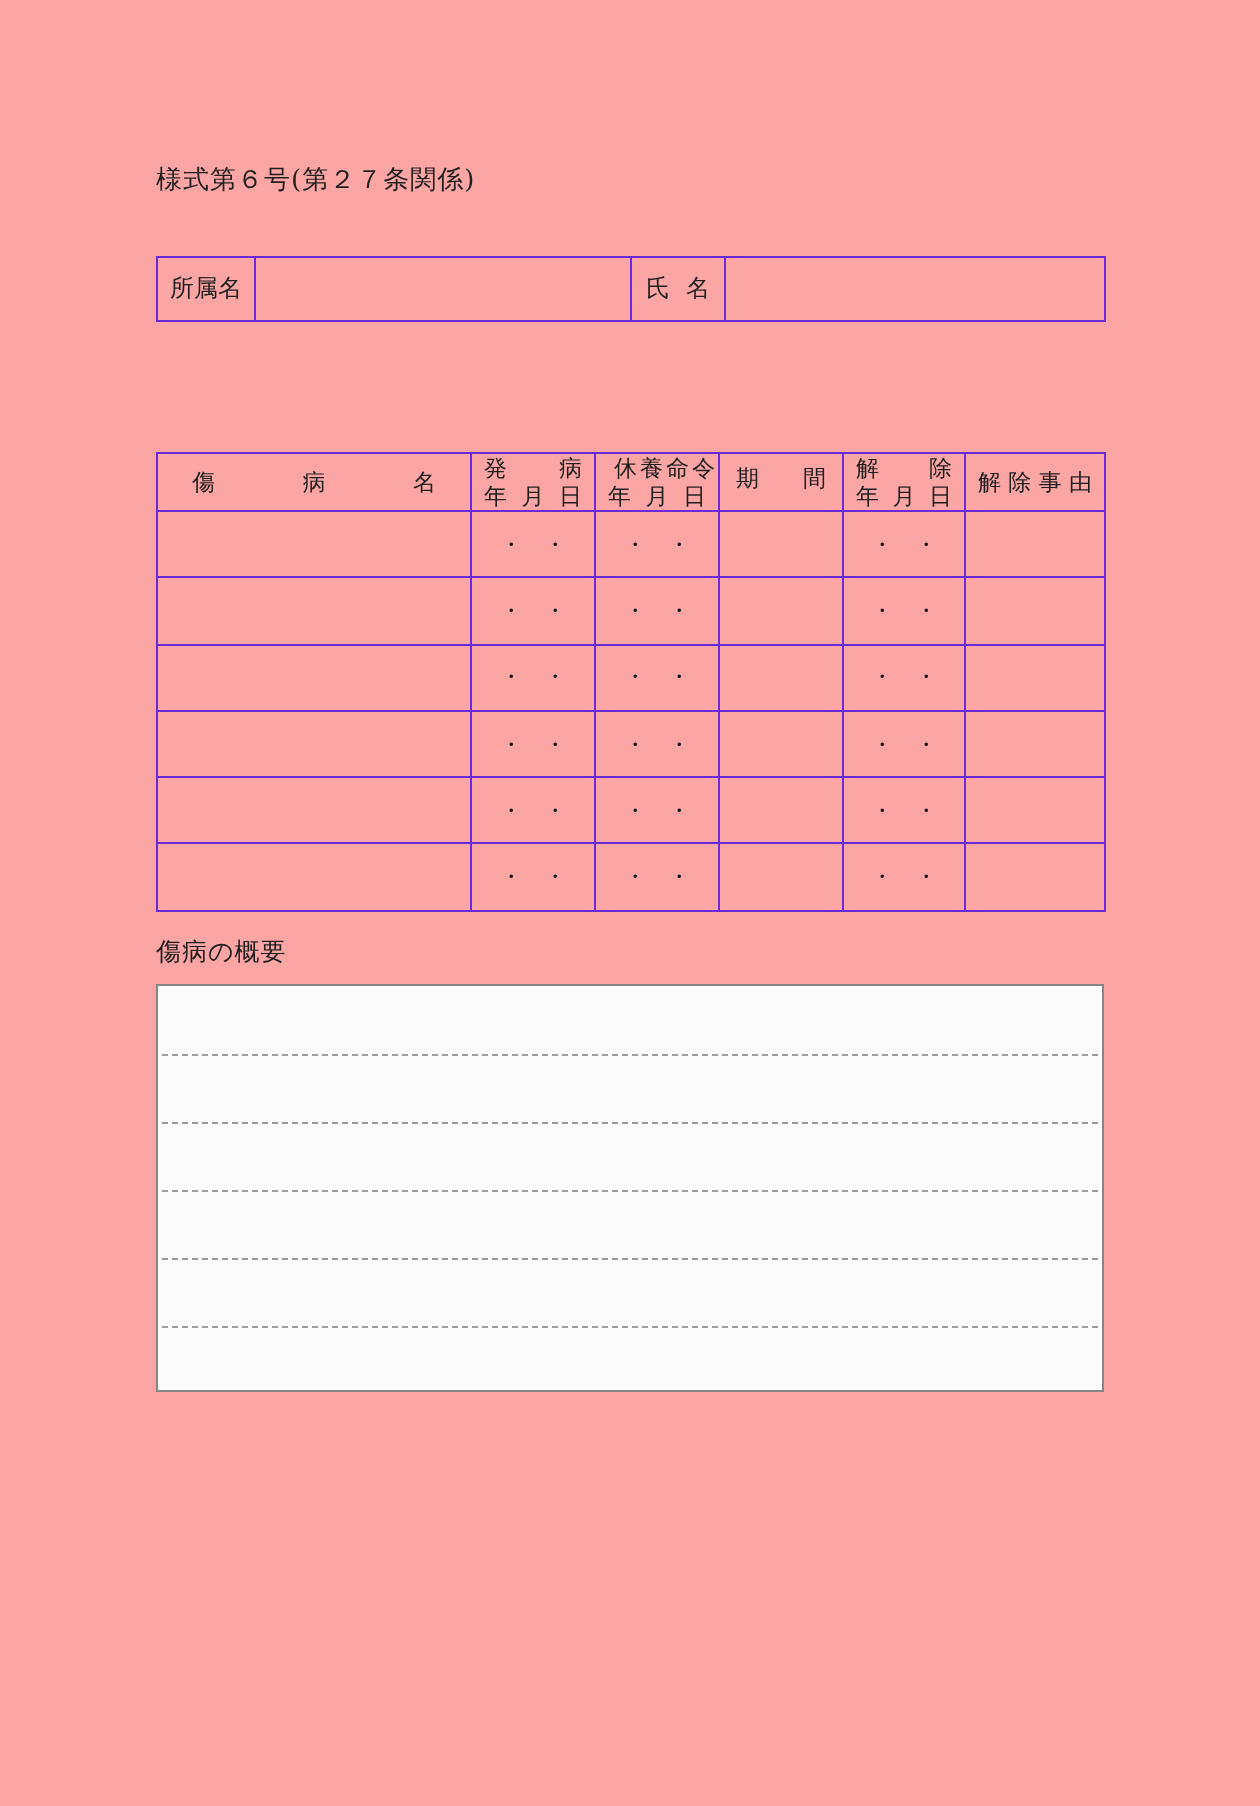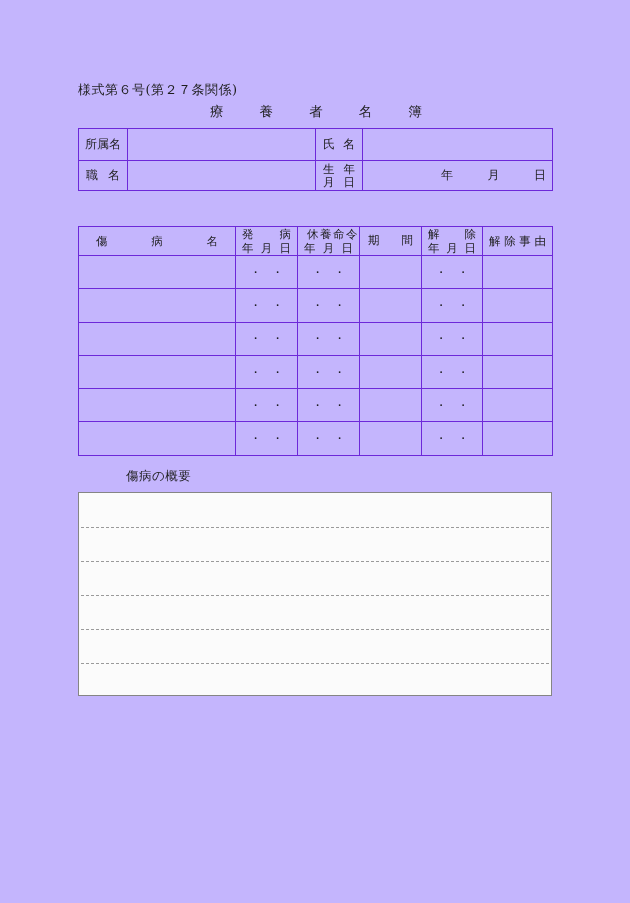--- a/index.html
+++ b/index.html
@@ -1,20 +1,20 @@
 <!DOCTYPE html>
 <html><head>
 <meta charset="utf-8">
 <style>
   html,body { margin:0; padding:0; background:#e8e8e8; }
   .page {
     position:relative;
     width:630px; height:903px;
     margin:0 auto;
-    background:#c4b5fd;
+    background:#fca5a5;
     font-family:"DejaVu Serif","Liberation Serif",serif;
     color:#1e1e1e;
     overflow:hidden;
   }
   .form-number {
     position:absolute; left:78px; top:81px;
     font-size:13px; letter-spacing:0.5px; white-space:nowrap;
   }
   .form-title {
     position:absolute; left:210px; top:103px; width:212px;
@@ -45,64 +45,54 @@
   }
   .main-table { position:absolute; left:78px; top:226px; width:474px; }
   .main-table .hrow { height:23px; }
   .main-table .hrow td { font-size:11.5px; line-height:14px; text-align:center; }
   .main-table .hrow td div.j { text-align:justify; text-align-last:justify; padding:0 6px; }
   .main-table .hrow td div.c { text-align:right; letter-spacing:1.5px; padding-left:1.5px; }
   .main-table .drow { height:33.3px; }
   .main-table .drow td { text-align:center; font-size:11px; color:#171717; }
   .summary-label {
     position:absolute; left:78px; top:468px;
-    font-size:12.5px; letter-spacing:0.5px;margin-left:48px;
+    font-size:12.5px; letter-spacing:0.5px;
   }
   .summary-box {
     position:absolute; left:78px; top:492px;
     width:472px; height:202px;
     border:1px solid #858585;
     background:#fbfbfb;
   }
   .ruled-line {
     position:absolute; left:2px; right:2px; height:0;
     border-top:1px dashed #9a9a9a;
   }
 </style>
 </head>
 <body>
 
 <div class="page">
 
   <div class="form-number">様式第６号(第２７条関係)</div>
 
-  <div class="form-title">療 養 者 名 簿</div>
 
   <table class="info-table">
     <colgroup>
       <col style="width:49px">
         <col style="width:188px">
         <col style="width:47px">
         <col style="width:190px">
     </colgroup>
     <tbody>
         <tr class="r1">
       <td class="center">所属名</td>
       <td></td>
       <td class="jl">氏 名</td>
       <td></td>
-    </tr>
-    <tr class="r2">
-      <td class="jl">職 名</td>
-      <td></td>
-      <td class="two-line">
-        <div>生 年</div>
-        <div>月 日</div>
-      </td>
-      <td class="birth-value">年 月 日</td>
     </tr>
   </tbody>
     </table>
 
   <table class="main-table">
     <colgroup>
       <col style="width:157px">
         <col style="width:62px">
         <col style="width:62px">
         <col style="width:62px">

